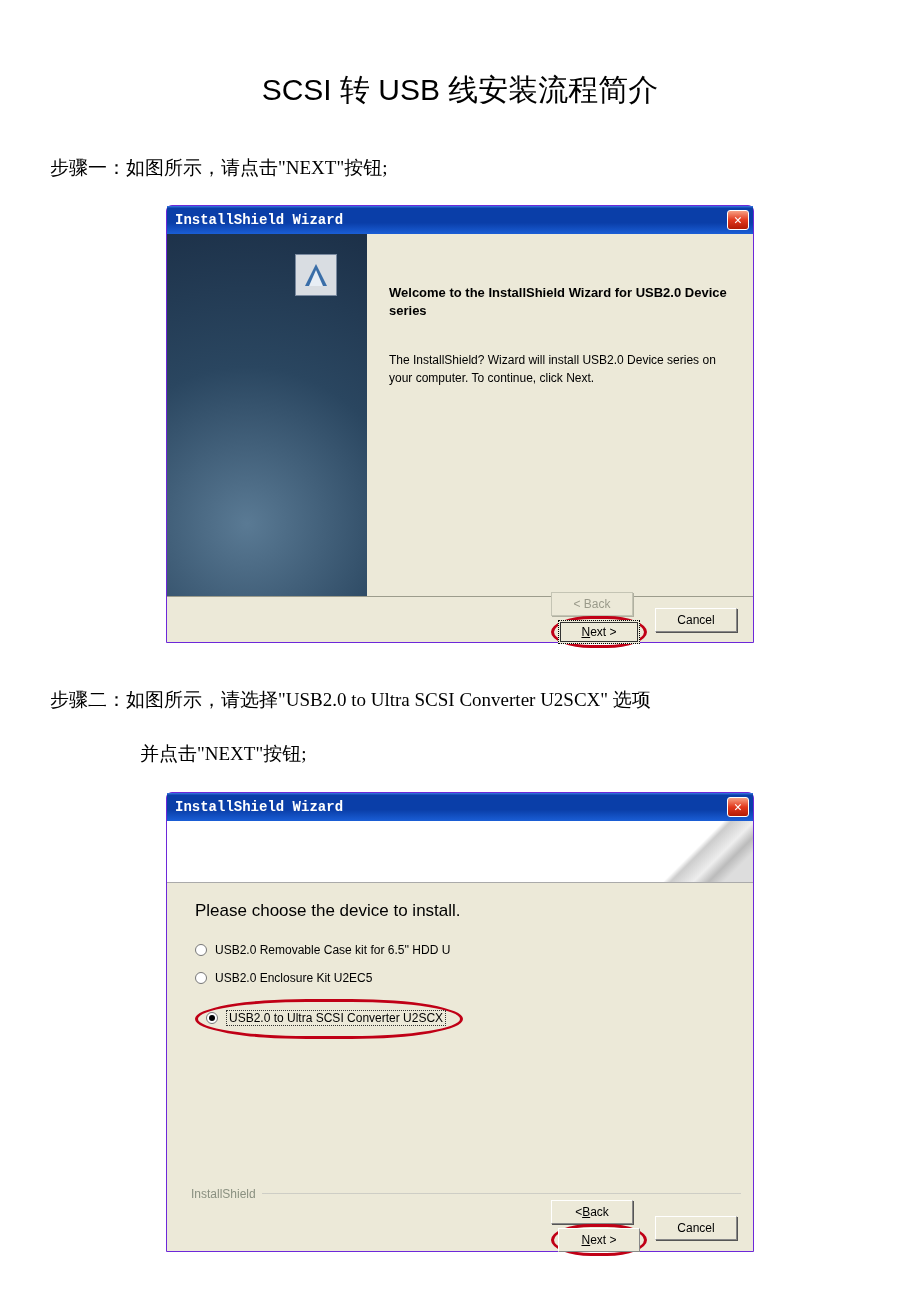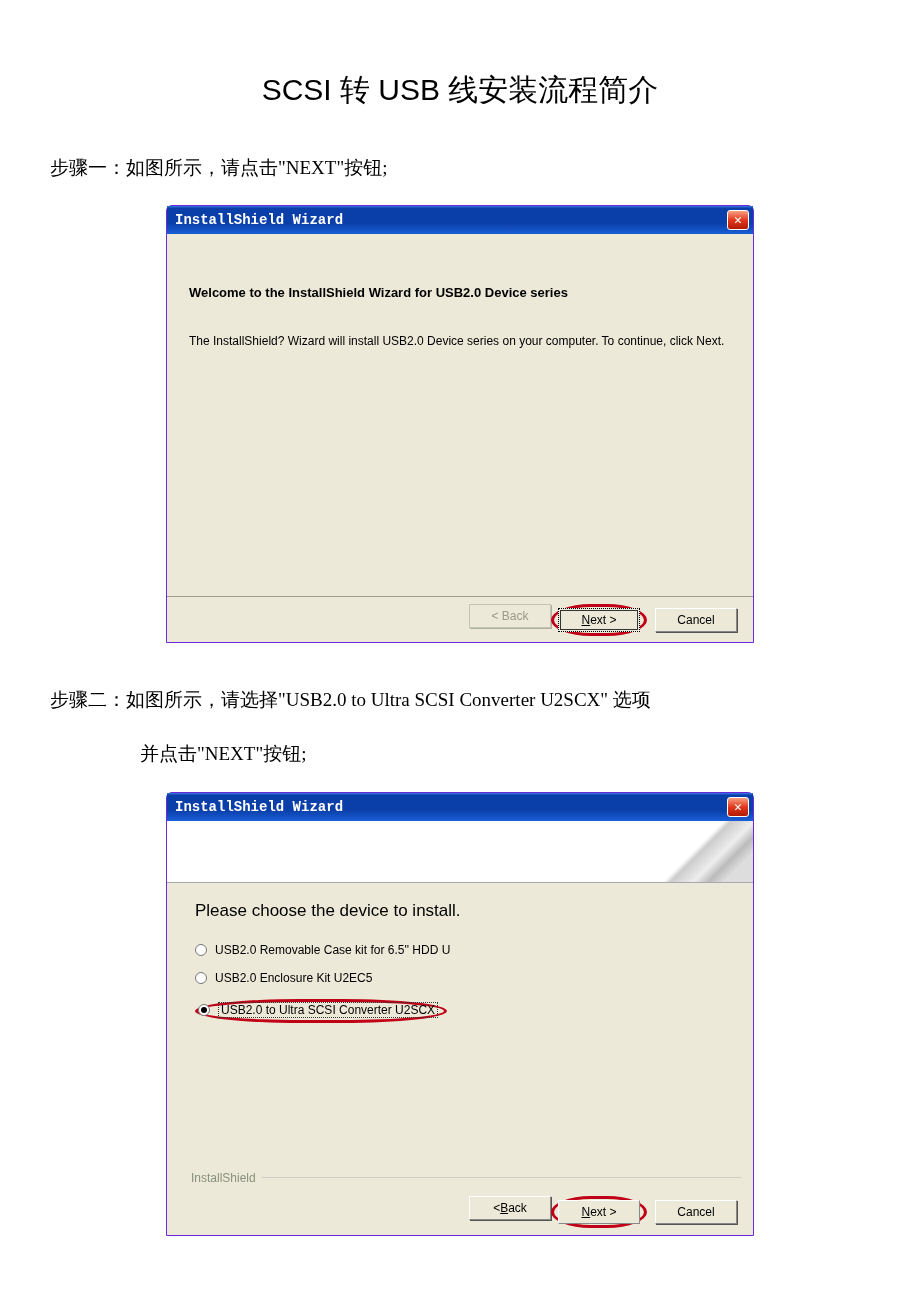--- a/index.html
+++ b/index.html
@@ -57,21 +57,20 @@
     color: #fff;
     font-weight: bold;
     display: flex; align-items: center; justify-content: center;
     font-size: 13px;
   }
 
   
   .wiz1-body {
     display: flex;
     height: 362px;
-    flex-direction: column;
   }
   .wiz1-side {
     width: 200px;
     background: radial-gradient(circle at 40% 80%, #5a7a94 0%, #2a4660 50%, #1c3048 100%);
     position: relative;
     overflow: hidden;
   }
   .wiz1-side-icon {
     position: absolute;
     top: 20px; right: 30px;
@@ -181,21 +180,21 @@
     border: 1px solid #888;
     border-top-color: #fff;
     border-left-color: #fff;
     font-size: 12px;
     display: flex; align-items: center; justify-content: center;
     box-shadow: 1px 1px 0 #555;
   }
   .btn.disabled { color: #9a9a8a; border-color: #c4c4b4; box-shadow: 1px 1px 0 #b0b0a0;}
   .btn .u { text-decoration: underline; }
   .btn.focus { border: 1px dotted #000; outline: 1px solid #333; outline-offset: -3px;}
-  .btn-pair { display: flex; gap: 0; }
+  .btn-pair { display: flex; gap: 0; flex-direction: column; }
   .btn-pair .btn { margin: 0; }
   .highlight {
     border: 3px solid #c00016;
     border-radius: 50%/60%;
     padding: 1px 4px;
     display: inline-flex;
   }
   .highlight .btn { box-shadow: none; }
 </style>
 </head>
@@ -256,21 +255,21 @@
 
     <div class="radio-row">
       <span class="radio"></span>
       <span>USB2.0 Removable Case kit for 6.5'' HDD U</span>
     </div>
     <div class="radio-row">
       <span class="radio"></span>
       <span>USB2.0 Enclosure Kit U2EC5</span>
     </div>
     <span class="highlight" style="display:inline-flex; padding:0 6px 2px 0;">
-      <div class="radio-row" style="margin:0;">
+      <div class="radio-row" style="margin:8px;">
         <span class="radio selected"></span>
         <span class="radio-label-boxed">USB2.0 to Ultra SCSI Converter U2SCX</span>
       </div>
     </span>
 
     <div style="height:140px;"></div>
   </div>
   <div class="install-shield-label">
     <span>InstallShield</span>
     <span class="line"></span>

